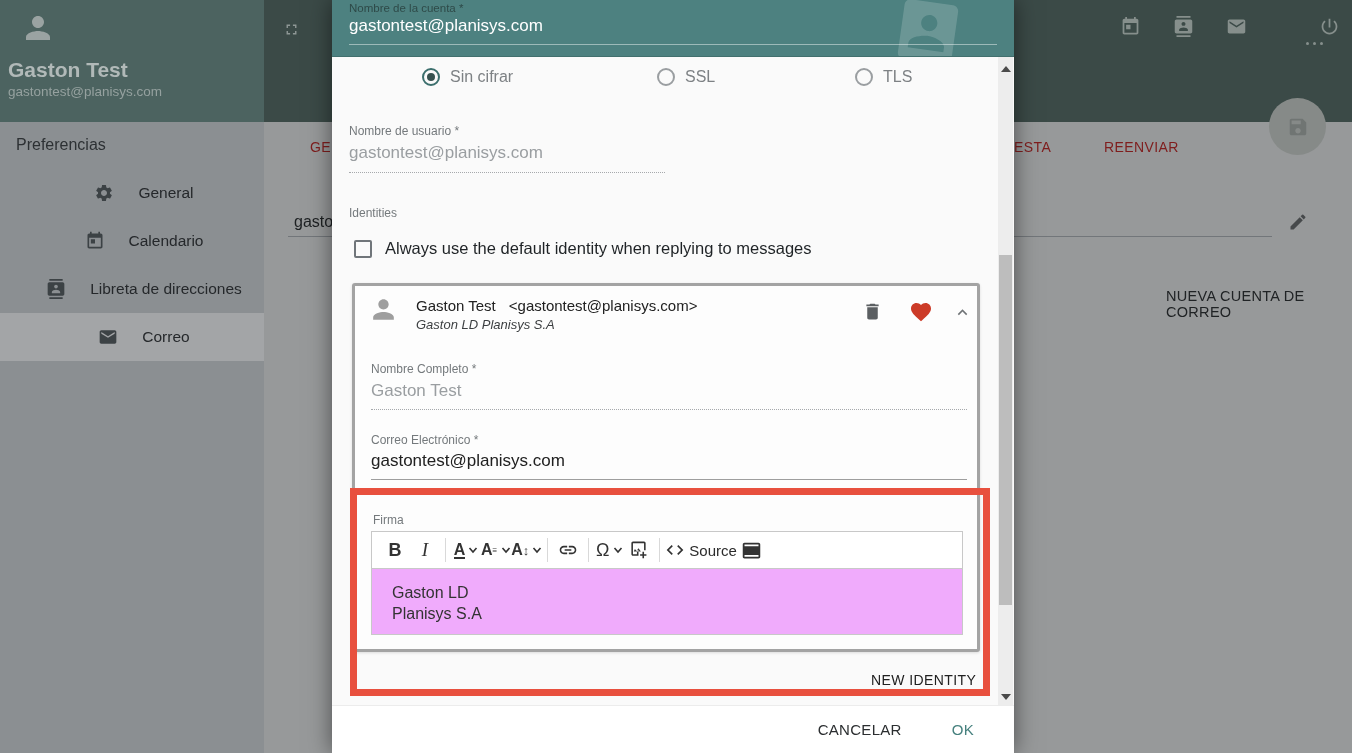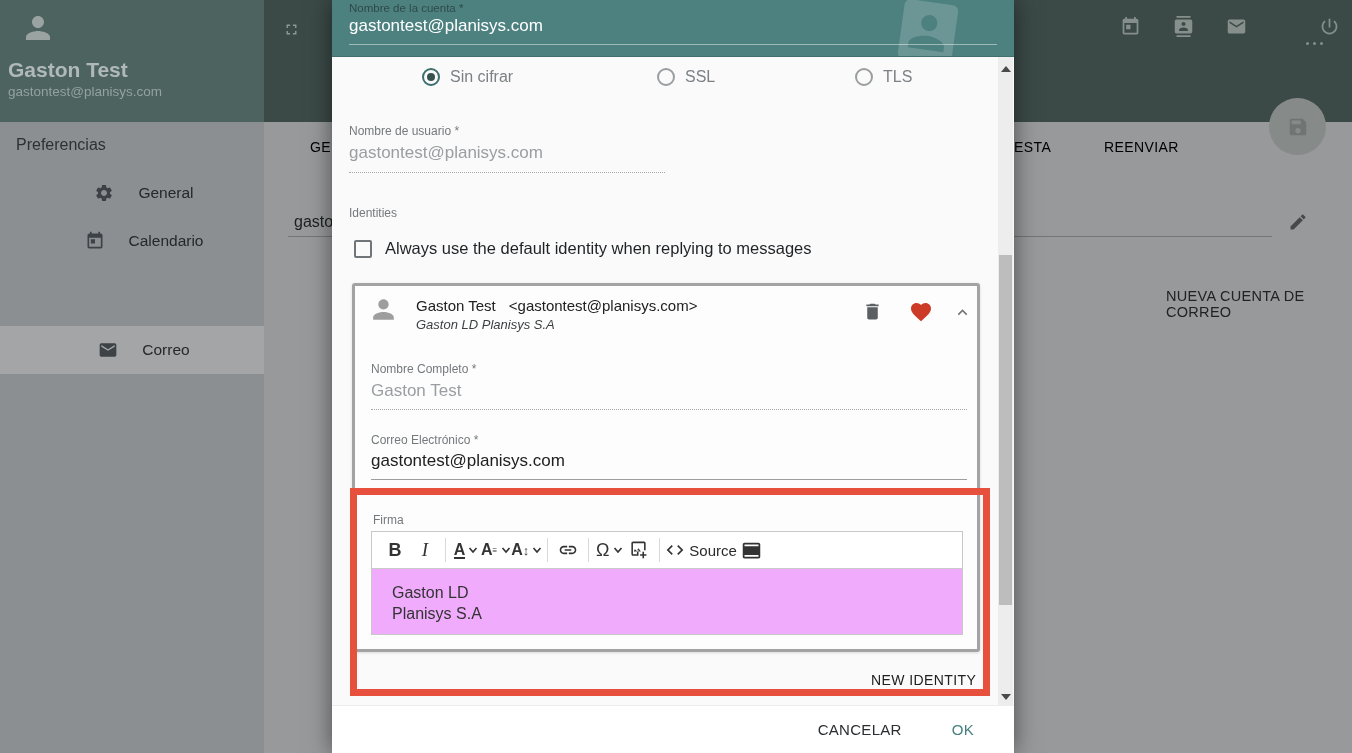--- a/index.html
+++ b/index.html
@@ -23,21 +23,21 @@
   .sh-name  { position:absolute; left:8px; top:58px; font-size:21px; font-weight:bold; color:#b1b9b8; }
   .sh-email { position:absolute; left:8px; top:84px; font-size:13.5px; color:#95a19f; }
   .sidebar { position:absolute; left:0; top:122px; width:264px; height:631px; background:#8b8f92; }
   .sb-heading { position:absolute; left:16px; top:14px; font-size:16px; color:#2d3134; }
   .sb-item { position:absolute; left:0; width:264px; height:48px; display:flex; align-items:center; cursor:pointer; color:#25282b;justify-content:center; }
   .sb-item .sb-ic { width:20px; height:20px; margin-left:24px; color:#3c4245; }
   .sb-item span { margin-left:24px; font-size:15.5px; }
   .sb-item.selected { background:#a3a5a7; }
 
   
-  .bg-tab { position:absolute; top:139px; font-size:14px; letter-spacing:.4px; color:#000000; cursor:pointer; }
+  .bg-tab { position:absolute; top:139px; font-size:14px; letter-spacing:.4px; color:#7f1d1d; cursor:pointer; }
   .bg-account-text { position:absolute; left:294px; top:213px; font-size:16px; color:#1d2022; }
   .bg-underline { position:absolute; top:236px; border-bottom:1px solid #72767a; }
   .bg-pencil { position:absolute; left:1288px; top:212px; width:20px; height:20px; color:#46494b; cursor:pointer; }
   .bg-new-account { position:absolute; left:1166px; top:288px; font-size:14.5px; letter-spacing:.3px; color:#202325; cursor:pointer; }
   .bg-fab { position:absolute; left:1269px; top:98px; width:57px; height:57px; border-radius:50%; background:#868a88; display:flex; align-items:center; justify-content:center; color:#707573; cursor:pointer; }
   .bg-fab .ic { width:22px; height:22px; }
 
   
   .modal { position:absolute; left:332px; top:0; width:682px; height:753px; background:#fafafa; box-shadow:0 0 22px rgba(0,0,0,.5); }
   .modal-header { position:absolute; left:0; top:0; width:682px; height:57px; background:#4d8180; border-bottom:1px solid #42706e; overflow:hidden; }
@@ -161,22 +161,28 @@
       <span>General</span>
     </div>
 
     <div class="sb-item" style="top:95px">
       <svg class="ic sb-ic" viewBox="0 0 24 24">
           <path d="M19 3h-1V1h-2v2H8V1H6v2H5c-1.1 0-2 .9-2 2v14c0 1.1.9 2 2 2h14c1.1 0 2-.9 2-2V5c0-1.1-.9-2-2-2zm0 16H5V8h14v11zM7 10h5v5H7z"></path>
         </svg>
       <span>Calendario</span>
     </div>
 
-
-    <div class="sb-item selected" style="top:204px">
+    <div class="sb-item" style="top:143px">
+      <svg class="ic sb-ic" viewBox="0 0 24 24">
+          <path d="M20 0H4v2h16V0zM4 24h16v-2H4v2zM20 4H4c-1.1 0-2 .9-2 2v12c0 1.1.9 2 2 2h16c1.1 0 2-.9 2-2V6c0-1.1-.9-2-2-2zm-8 2.75c1.24 0 2.25 1.01 2.25 2.25s-1.01 2.25-2.25 2.25S9.75 10.24 9.75 9 10.76 6.75 12 6.75zM17 17H7v-1.5c0-1.67 3.33-2.5 5-2.5s5 .83 5 2.5V17z"></path>
+        </svg>
+      <span>Libreta de direcciones</span>
+    </div>
+
+    <div class="sb-item selected" style="top:191px">
       <svg class="ic sb-ic" viewBox="0 0 24 24">
           <path d="M20 4H4c-1.1 0-2 .9-2 2v12c0 1.1.9 2 2 2h16c1.1 0 2-.9 2-2V6c0-1.1-.9-2-2-2zm0 4l-8 5-8-5V6l8 5 8-5v2z"></path>
         </svg>
       <span>Correo</span>
     </div>
   </div>
 
   <div class="bg-tab" style="left:310px">GE</div>
   <div class="bg-tab" style="left:1014px">ESTA</div>
   <div class="bg-tab" style="left:1104px">REENVIAR</div>

